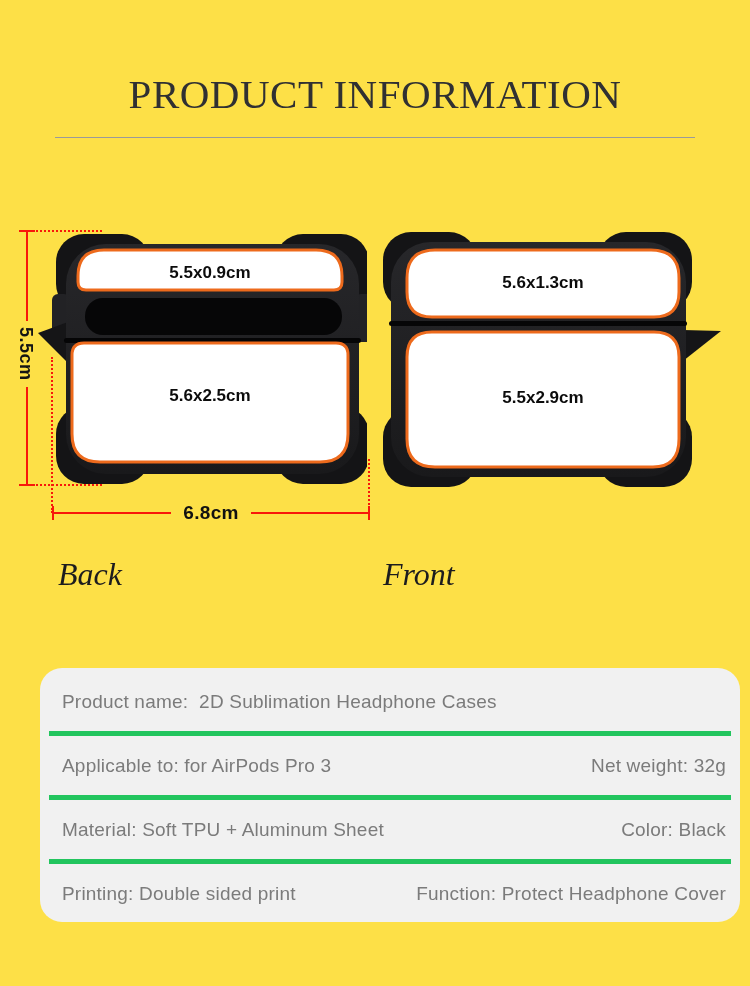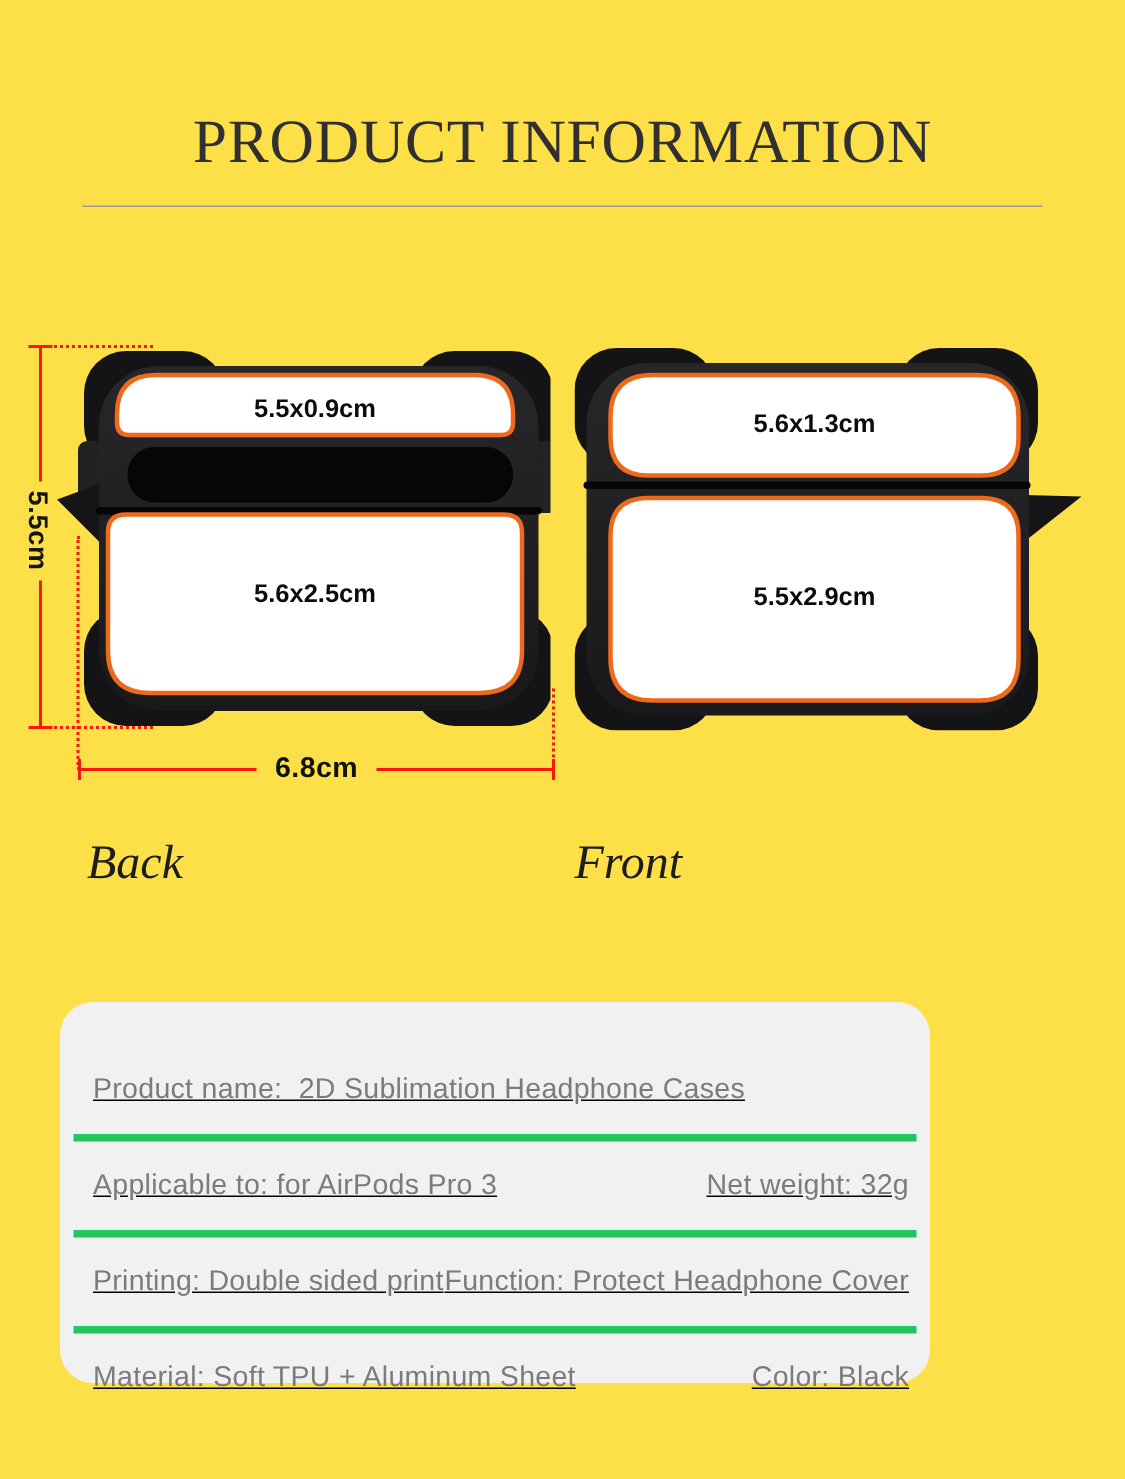--- a/index.html
+++ b/index.html
@@ -54,23 +54,23 @@
     letter-spacing:0.3px;white-space:nowrap;
   }
   
   .view-label{
     position:absolute;top:556px;width:309px;text-align:left;
     font-family:"Liberation Serif",serif;font-style:italic;
     font-size:32px;color:#1c1c1e;
   }
   
   .spec-card{
-    position:absolute;left:40px;top:668px;width:580px;height:254px;
+    position:absolute;left:40px;top:668px;width:700px;height:254px;
     background:#f1f1f1;border-radius:22px;
-    padding-top:29px;box-sizing:border-box;text-decoration:underline;
+    padding-top:4px;box-sizing:border-box;
   }
   .spec-row{
     margin:0 9px;height:59px;
     padding:0 5px 0 13px;
     display:flex;align-items:center;justify-content:space-between;
     font-size:19px;color:#7b7b7b;letter-spacing:0.2px;
   }
   .spec-row + .spec-row{border-top:5px solid #22c55e;}
   .spec-row span{white-space:pre;}
 </style>
@@ -158,22 +158,22 @@
 
   <div class="spec-card">
     <div class="spec-row">
       <span>Product name:  2D Sublimation Headphone Cases</span>
     </div>
     <div class="spec-row">
       <span>Applicable to: for AirPods Pro 3</span>
       <span>Net weight: 32g</span>
     </div>
     <div class="spec-row">
+      <span>Material: Soft TPU + Aluminum Sheet</span>
+      <span>Color: Black</span>
+    </div>
+    <div class="spec-row">
       <span>Printing: Double sided print</span>
       <span>Function: Protect Headphone Cover</span>
-    </div>
-    <div class="spec-row">
-      <span>Material: Soft TPU + Aluminum Sheet</span>
-      <span>Color: Black</span>
     </div>
   </div>
 
 </div>
 
 </body></html>

